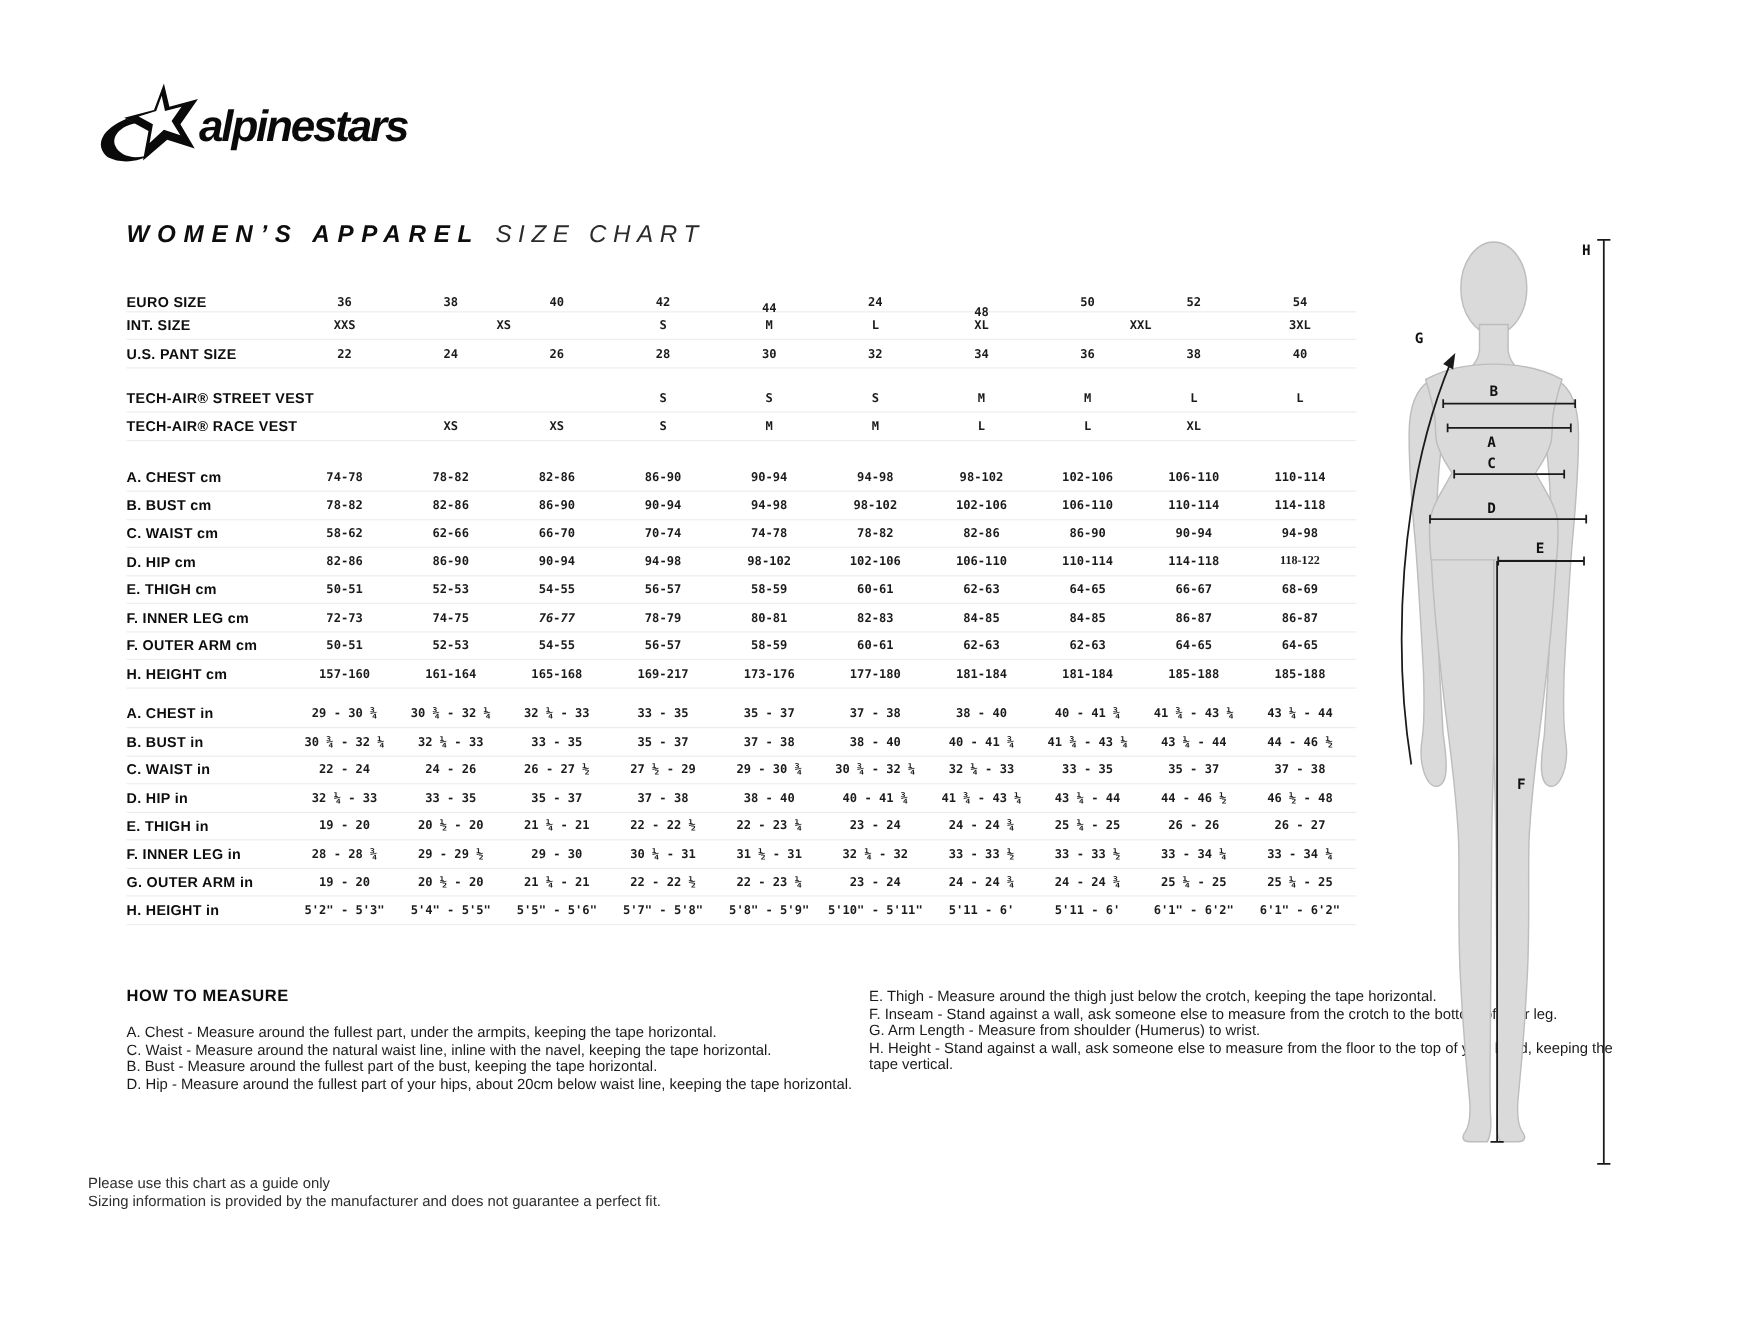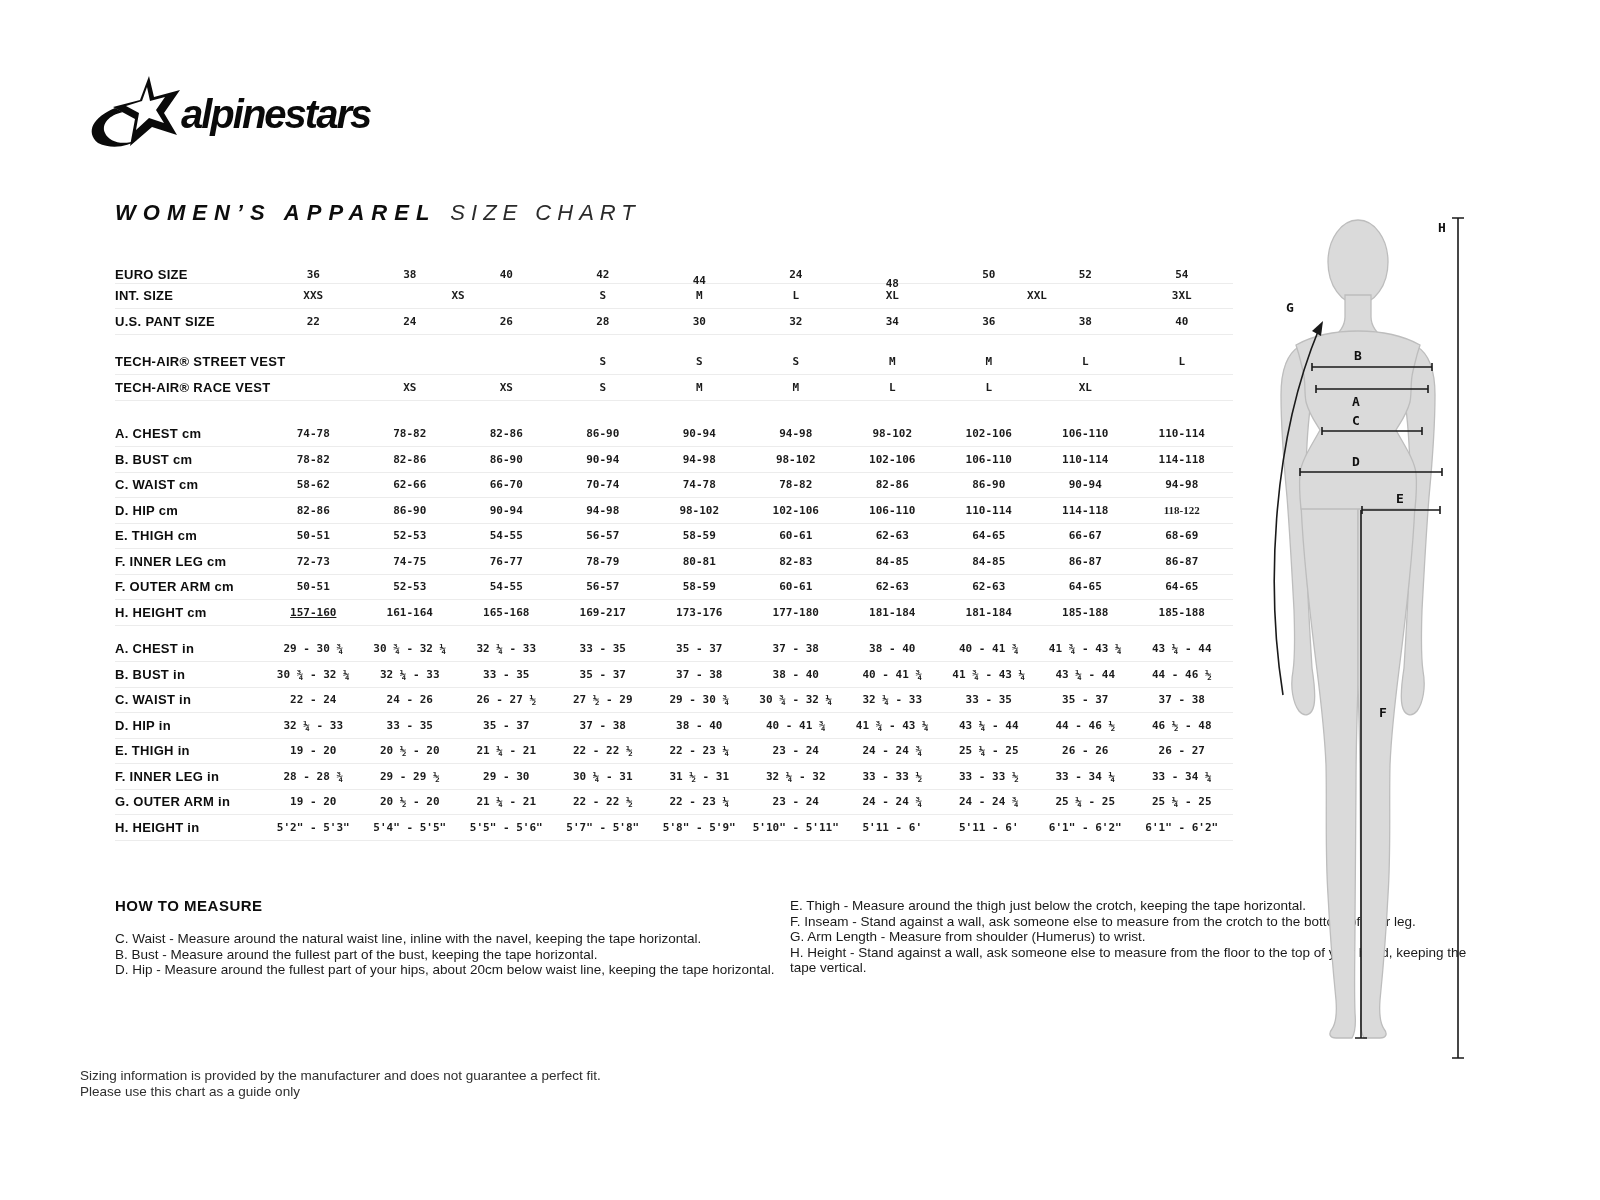--- a/index.html
+++ b/index.html
@@ -190,21 +190,21 @@
           <div class="tcell" style="grid-column: span 1;">60-61</div>
           <div class="tcell" style="grid-column: span 1;">62-63</div>
           <div class="tcell" style="grid-column: span 1;">64-65</div>
           <div class="tcell" style="grid-column: span 1;">66-67</div>
           <div class="tcell" style="grid-column: span 1;">68-69</div>
         </div>
         <div class="trow">
           <div class="tlabel">F. INNER LEG cm</div>
           <div class="tcell" style="grid-column: span 1;">72-73</div>
           <div class="tcell" style="grid-column: span 1;">74-75</div>
-          <div class="tcell" style="grid-column: span 1;">76-77</div>
+          <div class="tcell" style="grid-column: span 1; font-style: italic;">76-77</div>
           <div class="tcell" style="grid-column: span 1;">78-79</div>
           <div class="tcell" style="grid-column: span 1;">80-81</div>
           <div class="tcell" style="grid-column: span 1;">82-83</div>
           <div class="tcell" style="grid-column: span 1;">84-85</div>
           <div class="tcell" style="grid-column: span 1;">84-85</div>
           <div class="tcell" style="grid-column: span 1;">86-87</div>
           <div class="tcell" style="grid-column: span 1;">86-87</div>
         </div>
         <div class="trow">
           <div class="tlabel">F. OUTER ARM cm</div>
@@ -214,21 +214,21 @@
           <div class="tcell" style="grid-column: span 1;">56-57</div>
           <div class="tcell" style="grid-column: span 1;">58-59</div>
           <div class="tcell" style="grid-column: span 1;">60-61</div>
           <div class="tcell" style="grid-column: span 1;">62-63</div>
           <div class="tcell" style="grid-column: span 1;">62-63</div>
           <div class="tcell" style="grid-column: span 1;">64-65</div>
           <div class="tcell" style="grid-column: span 1;">64-65</div>
         </div>
         <div class="trow">
           <div class="tlabel">H. HEIGHT cm</div>
-          <div class="tcell" style="grid-column: span 1; text-decoration: underline;">157-160</div>
+          <div class="tcell" style="grid-column: span 1;">157-160</div>
           <div class="tcell" style="grid-column: span 1;">161-164</div>
           <div class="tcell" style="grid-column: span 1;">165-168</div>
           <div class="tcell" style="grid-column: span 1;">169-217</div>
           <div class="tcell" style="grid-column: span 1;">173-176</div>
           <div class="tcell" style="grid-column: span 1;">177-180</div>
           <div class="tcell" style="grid-column: span 1;">181-184</div>
           <div class="tcell" style="grid-column: span 1;">181-184</div>
           <div class="tcell" style="grid-column: span 1;">185-188</div>
           <div class="tcell" style="grid-column: span 1;">185-188</div>
         </div>
@@ -337,38 +337,39 @@
           <div class="tcell" style="grid-column: span 1;">5'11 - 6'</div>
           <div class="tcell" style="grid-column: span 1;">6'1" - 6'2"</div>
           <div class="tcell" style="grid-column: span 1;">6'1" - 6'2"</div>
         </div>
       </div>
     </div>
 
   <div class="measure-left">
     <div class="measure-heading">HOW TO MEASURE</div>
     <div class="measure-list">
+        <div>A. Chest - Measure around the fullest part, under the armpits, keeping the tape horizontal.</div>
         <div>C. Waist - Measure around the natural waist line, inline with the navel, keeping the tape horizontal.</div>
         <div>B. Bust - Measure around the fullest part of the bust, keeping the tape horizontal.</div>
         <div>D. Hip - Measure around the fullest part of your hips, about 20cm below waist line, keeping the tape horizontal.</div>
       </div>
   </div>
 
   <div class="measure-right">
     <div class="measure-list">
         <div>E. Thigh - Measure around the thigh just below the crotch, keeping the tape horizontal.</div>
         <div>F. Inseam - Stand against a wall, ask someone else to measure from the crotch to the bottom of your leg.</div>
         <div>G. Arm Length - Measure from shoulder (Humerus) to wrist.</div>
         <div>H. Height - Stand against a wall, ask someone else to measure from the floor to the top of your head, keeping the tape vertical.</div>
       </div>
   </div>
 
   <div class="footer">
+    <div>Please use this chart as a guide only</div>
     <div>Sizing information is provided by the manufacturer and does not guarantee a perfect fit.</div>
-    <div>Please use this chart as a guide only</div>
   </div>
 
   <svg class="figure" viewBox="0 0 230 870">
 
     <g>
       <ellipse class="body" cx="88" cy="57" rx="30" ry="42"></ellipse>
       <path class="body" d="M75,90 L75,112 C75,122 68,130 58,137 L118,137 C108,130 101,122 101,112 L101,90 Z"></path>
 
       <path class="body" d="M30,141 C16,149 11,166 11,190 C11,225 14,260 17,292 C20,330 22,368 24,405 C25,435 25,452 23,466 C20,482 23,498 29,506 C35,513 42,510 44,500 C46,490 44,476 42,463 C40,430 38,398 37,366 C36,330 35,295 36,262 C37,230 39,205 43,185 C46,170 43,152 35,142 Z"></path>
       <path class="body" d="M146,141 C160,149 165,166 165,190 C165,225 162,260 159,292 C156,330 154,368 152,405 C151,435 151,452 153,466 C156,482 153,498 147,506 C141,513 134,510 132,500 C130,490 132,476 134,463 C136,430 138,398 139,366 C140,330 141,295 140,262 C139,230 137,205 133,185 C130,170 133,152 141,142 Z"></path>

